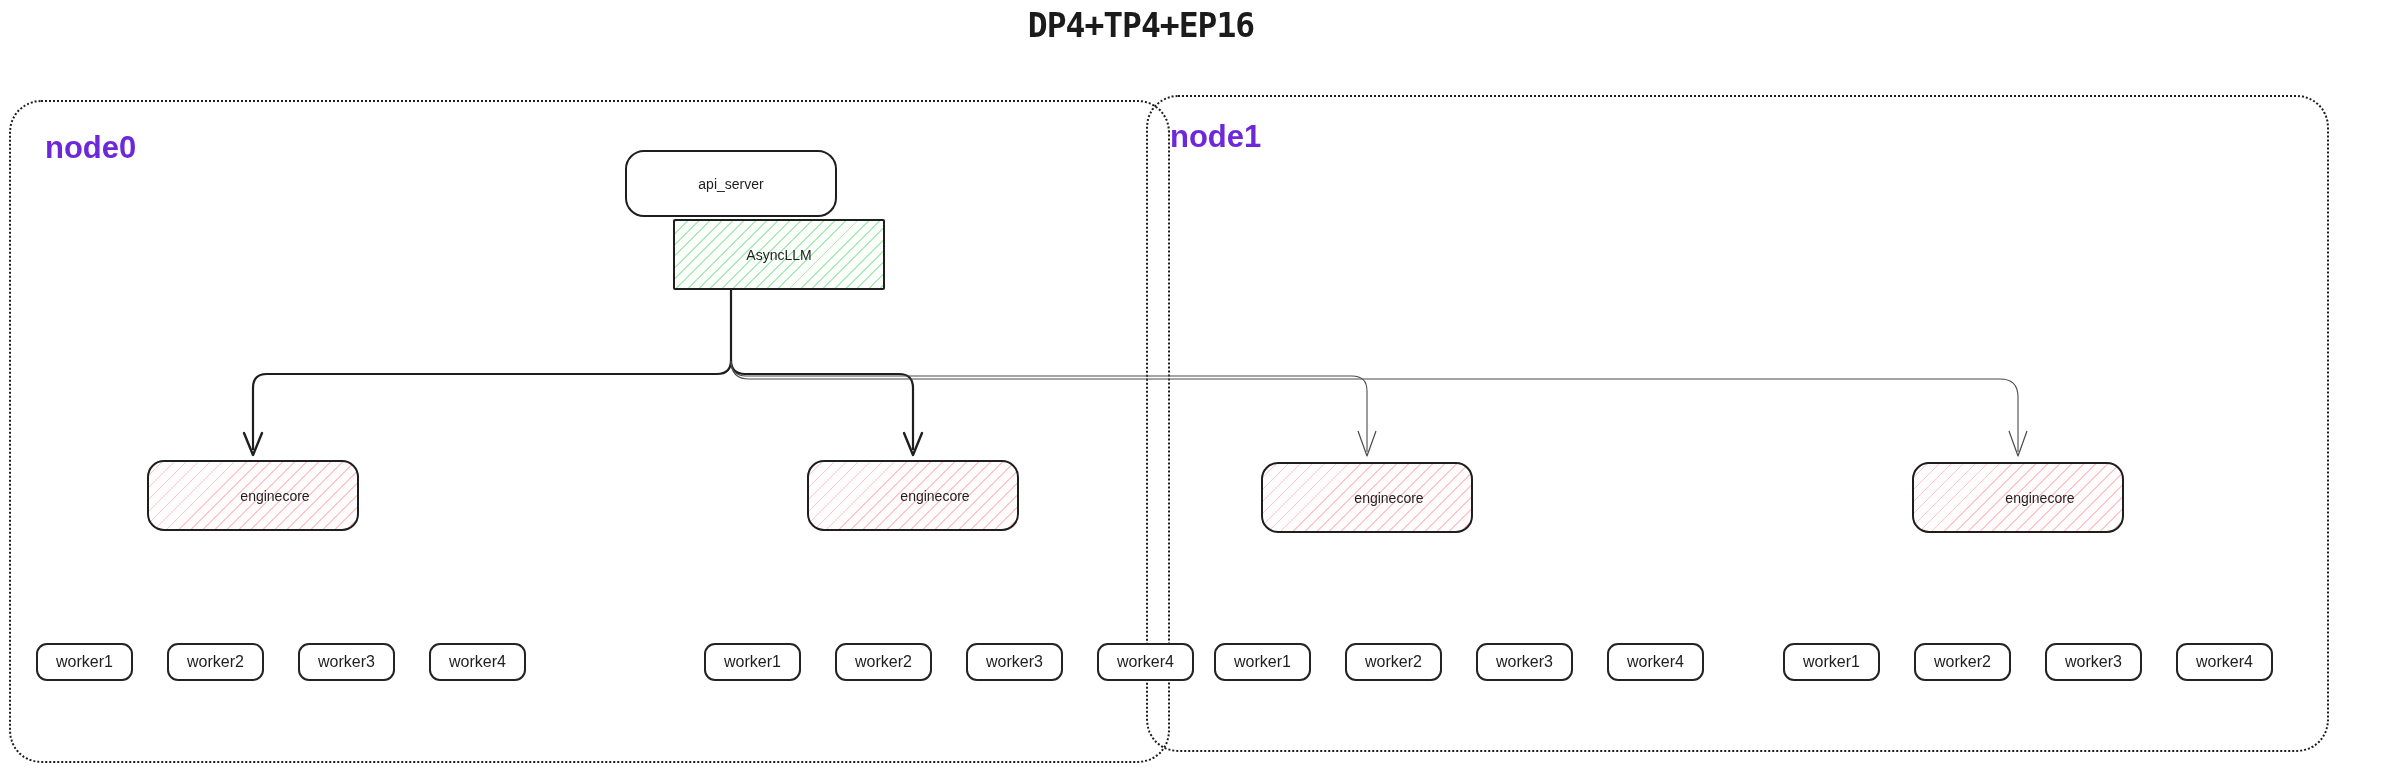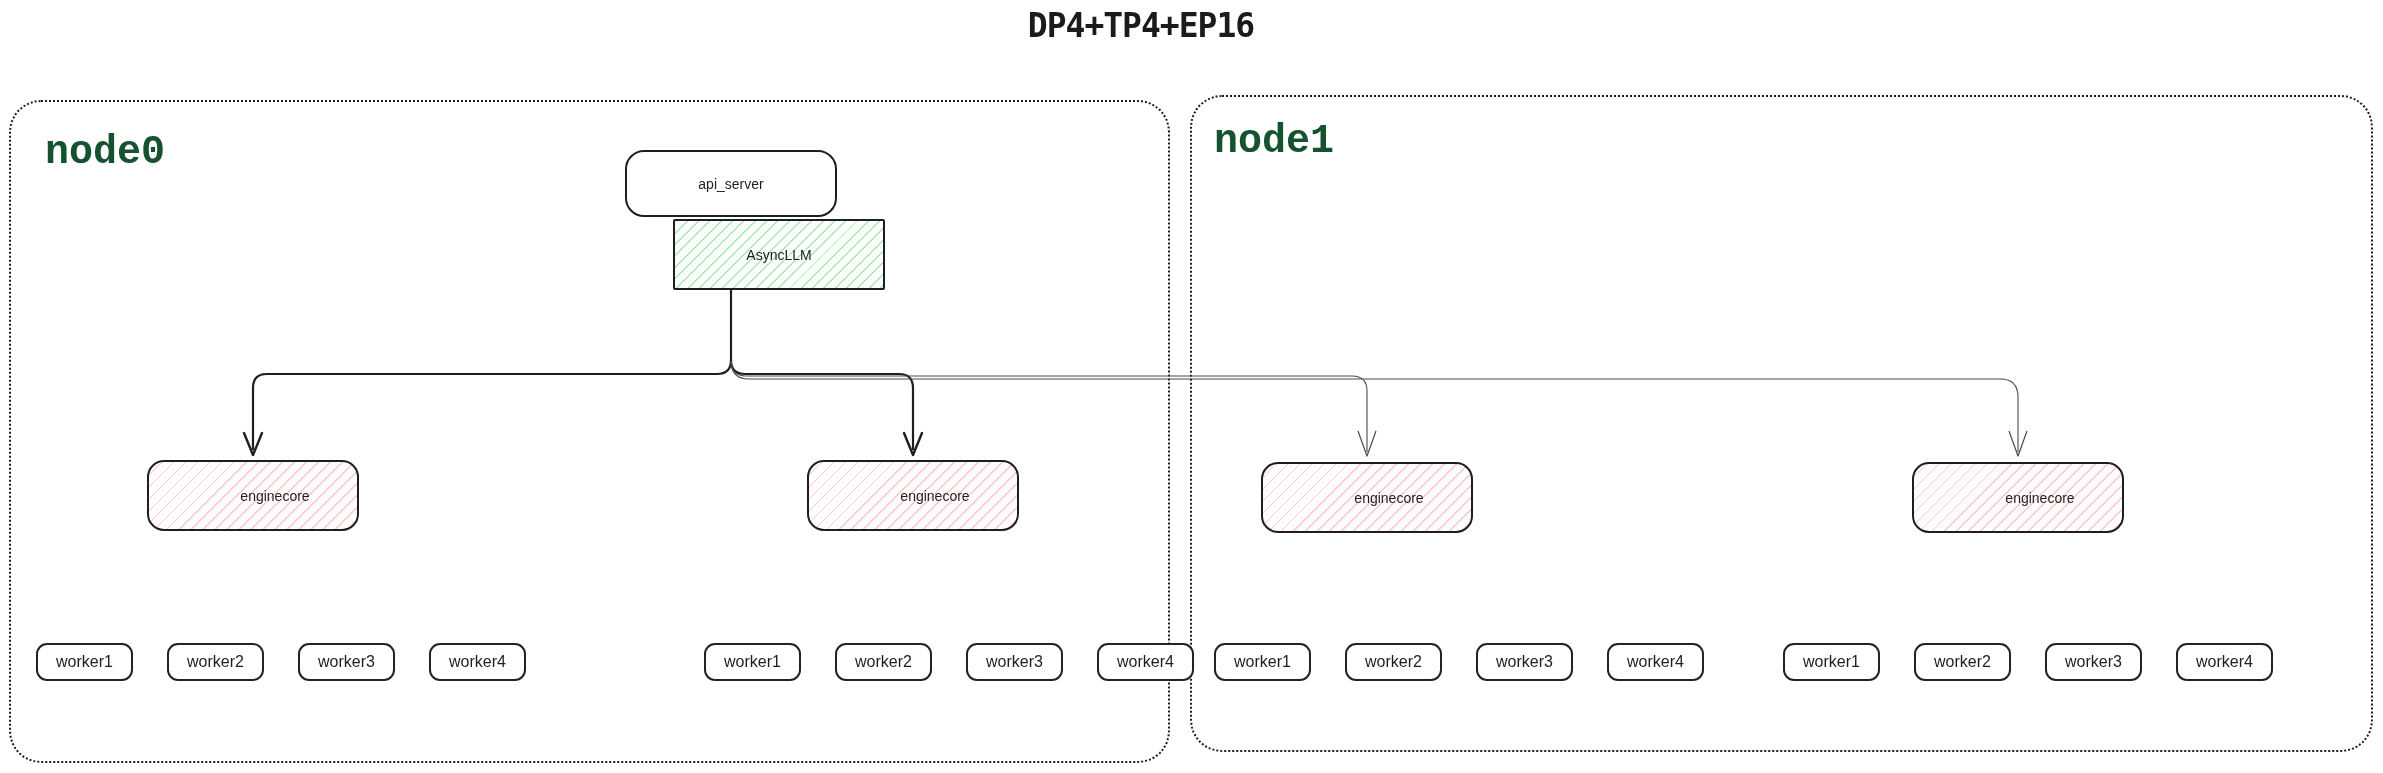--- a/index.html
+++ b/index.html
@@ -32,28 +32,28 @@
   }
 
   .node-container {
     position: absolute;
     border: 2.5px dotted #1d1d1d;
     border-radius: 32px;
     background: transparent;
     box-sizing: border-box;
   }
   .node0 { left: 9px;    top: 100px; width: 1161px; height: 663px; }
-  .node1 { left: 1190px; top: 95px;  width: 1183px; height: 657px; }
+  .node1 { left: 1146px; top: 95px;  width: 1183px; height: 657px; }
 
   .node-label {
     position: absolute;
-    font-family: Liberation Mono, monospace;
-    font-size: 40px;
+    font-family: Liberation Sans, sans-serif;
+    font-size: 31px;
     font-weight: 700;
-    color: #14532d;
+    color: #6d28d9;
     white-space: nowrap;
   }
   .node0-label { left: 34px; top: 28px; }
   .node1-label { left: 22px; top: 22px; }
 
   svg.connectors {
     position: absolute;
     left: 0; top: 0;
     width: 2383px;
     height: 773px;

